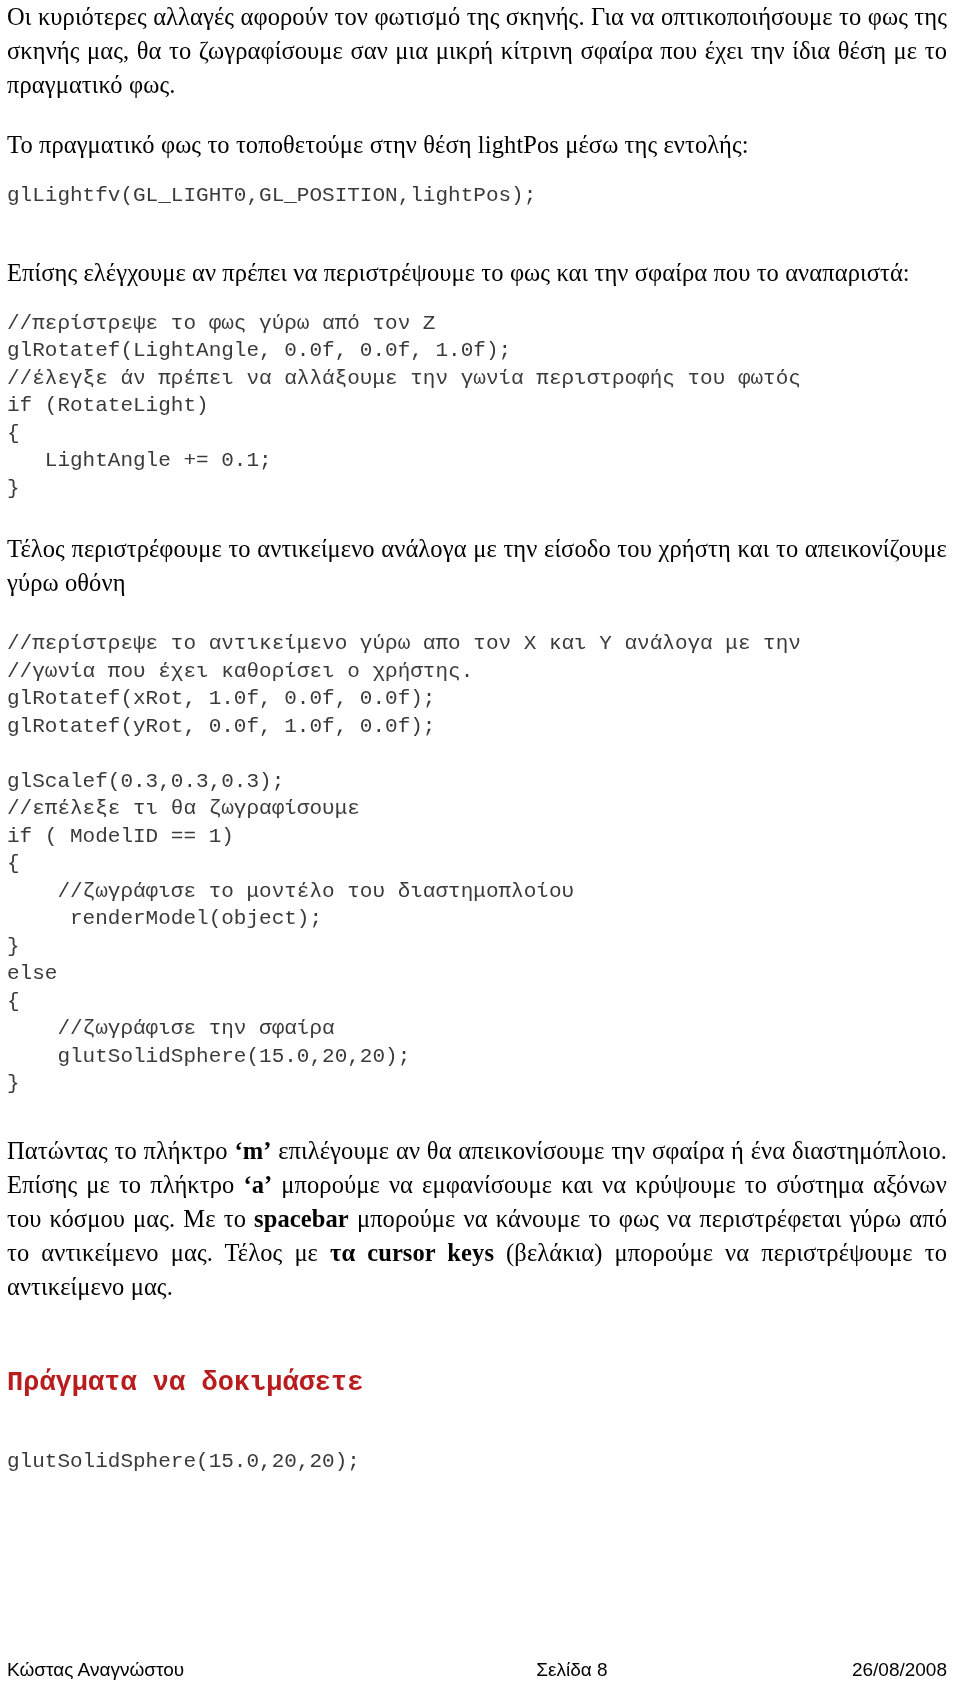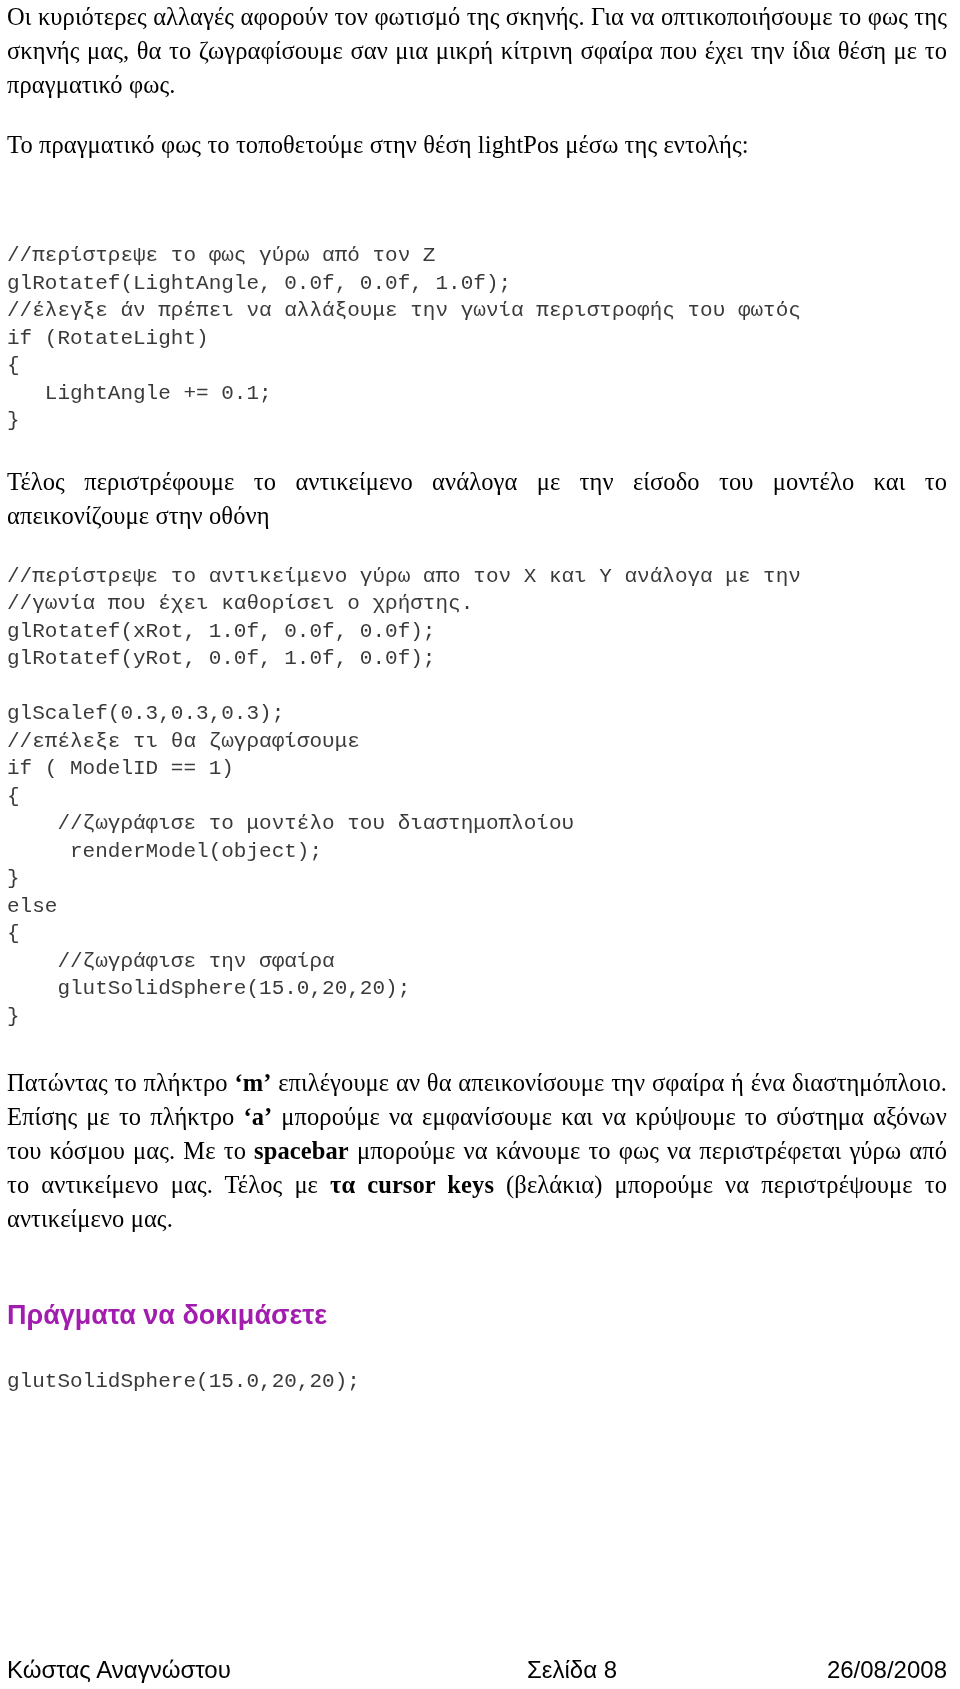--- a/index.html
+++ b/index.html
@@ -50,41 +50,41 @@
     font-size: 21px;
     line-height: 27.5px;
     color: #3a3a3a;
     white-space: pre;
     margin: 0;
     letter-spacing: 0px;
   }
 
   
   .heading {
-    font-family: Liberation Sans, sans-serif;
+    font-family: Liberation Mono, monospace;
     font-size: 27px;
     font-weight: bold;
-    color: #a21caf;
-    margin: 0 0 8px 0;
+    color: #b91c1c;
+    margin: 0 0 20px 0;
     line-height: 34px;
   }
 
   b, strong { font-weight: bold; }
 
   
   .footer {
     position: absolute;
     left: 7px;
     right: 13px;
     top: 1655px;
     height: 30px;
     display: flex;
     align-items: center;
     font-family: "Liberation Sans", "DejaVu Sans", sans-serif;
-    font-size: 24px;
+    font-size: 19px;
     color: #000000;
   }
   .footer-left   { flex: 0 0 auto; width: 440px; text-align: left; }
   .footer-center { flex: 0 0 auto; width: 250px; text-align: center; }
   .footer-right  { flex: 1 1 auto; text-align: right; }
 </style>
 </head>
 <body>
 
 <div class="page">
@@ -92,37 +92,39 @@
   <div class="content">
 
     <p class="para">Οι κυριότερες αλλαγές αφορούν τον φωτισμό της σκηνής. Για να οπτικοποιήσουμε το φως της σκηνής μας, θα το ζωγραφίσουμε σαν μια μικρή κίτρινη σφαίρα που έχει την ίδια θέση με το πραγματικό φως.</p>
 
     <div class="spacer-20"></div>
 
     <p class="para last-line-left">Το πραγματικό φως το τοποθετούμε στην θέση lightPos μέσω της εντολής:</p>
 
     <div class="spacer-14"></div>
 
+    <pre class="code">glLightfv(GL_LIGHT0,GL_POSITION,lightPos);</pre>
 
     <div class="spacer-46"></div>
 
+    <p class="para last-line-left">Επίσης ελέγχουμε αν πρέπει να περιστρέψουμε το φως και την σφαίρα που το αναπαριστά:</p>
 
     <div class="spacer-14"></div>
 
     <pre class="code">//περίστρεψε το φως γύρω από τον Z
 glRotatef(LightAngle, 0.0f, 0.0f, 1.0f);
 //έλεγξε άν πρέπει να αλλάξουμε την γωνία περιστροφής του φωτός
 if (RotateLight)
 {
    LightAngle += 0.1;
 }</pre>
 
     <div class="spacer-30"></div>
 
-    <p class="para last-line-left">Τέλος περιστρέφουμε το αντικείμενο ανάλογα με την είσοδο του μοντέλο και το απεικονίζουμε στην οθόνη</p>
+    <p class="para last-line-left">Τέλος περιστρέφουμε το αντικείμενο ανάλογα με την είσοδο του χρήστη και το απεικονίζουμε γύρω οθόνη</p>
 
     <div class="spacer-24"></div>
 
     <pre class="code">//περίστρεψε το αντικείμενο γύρω απο τον X και Y ανάλογα με την
 //γωνία που έχει καθορίσει ο χρήστης.
 glRotatef(xRot, 1.0f, 0.0f, 0.0f);
 glRotatef(yRot, 0.0f, 1.0f, 0.0f);
 
 glScalef(0.3,0.3,0.3);
 //επέλεξε τι θα ζωγραφίσουμε

